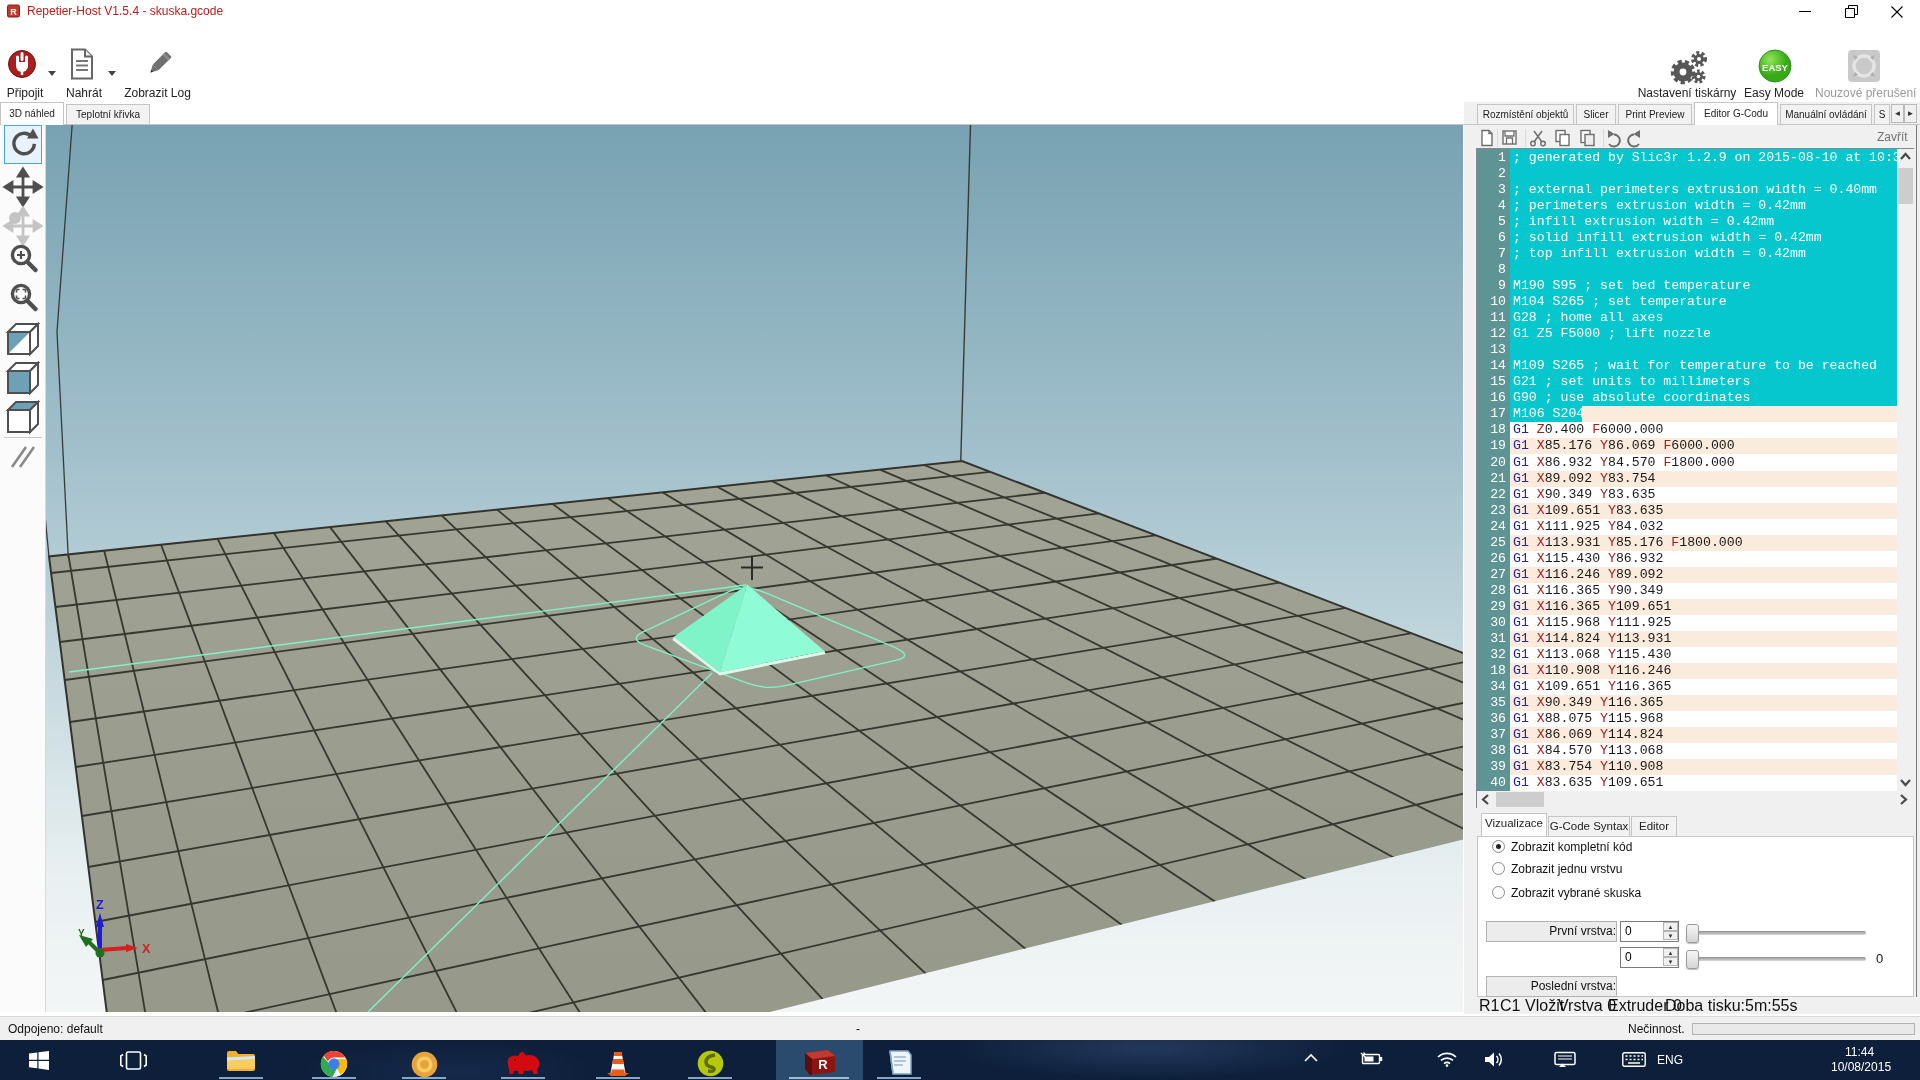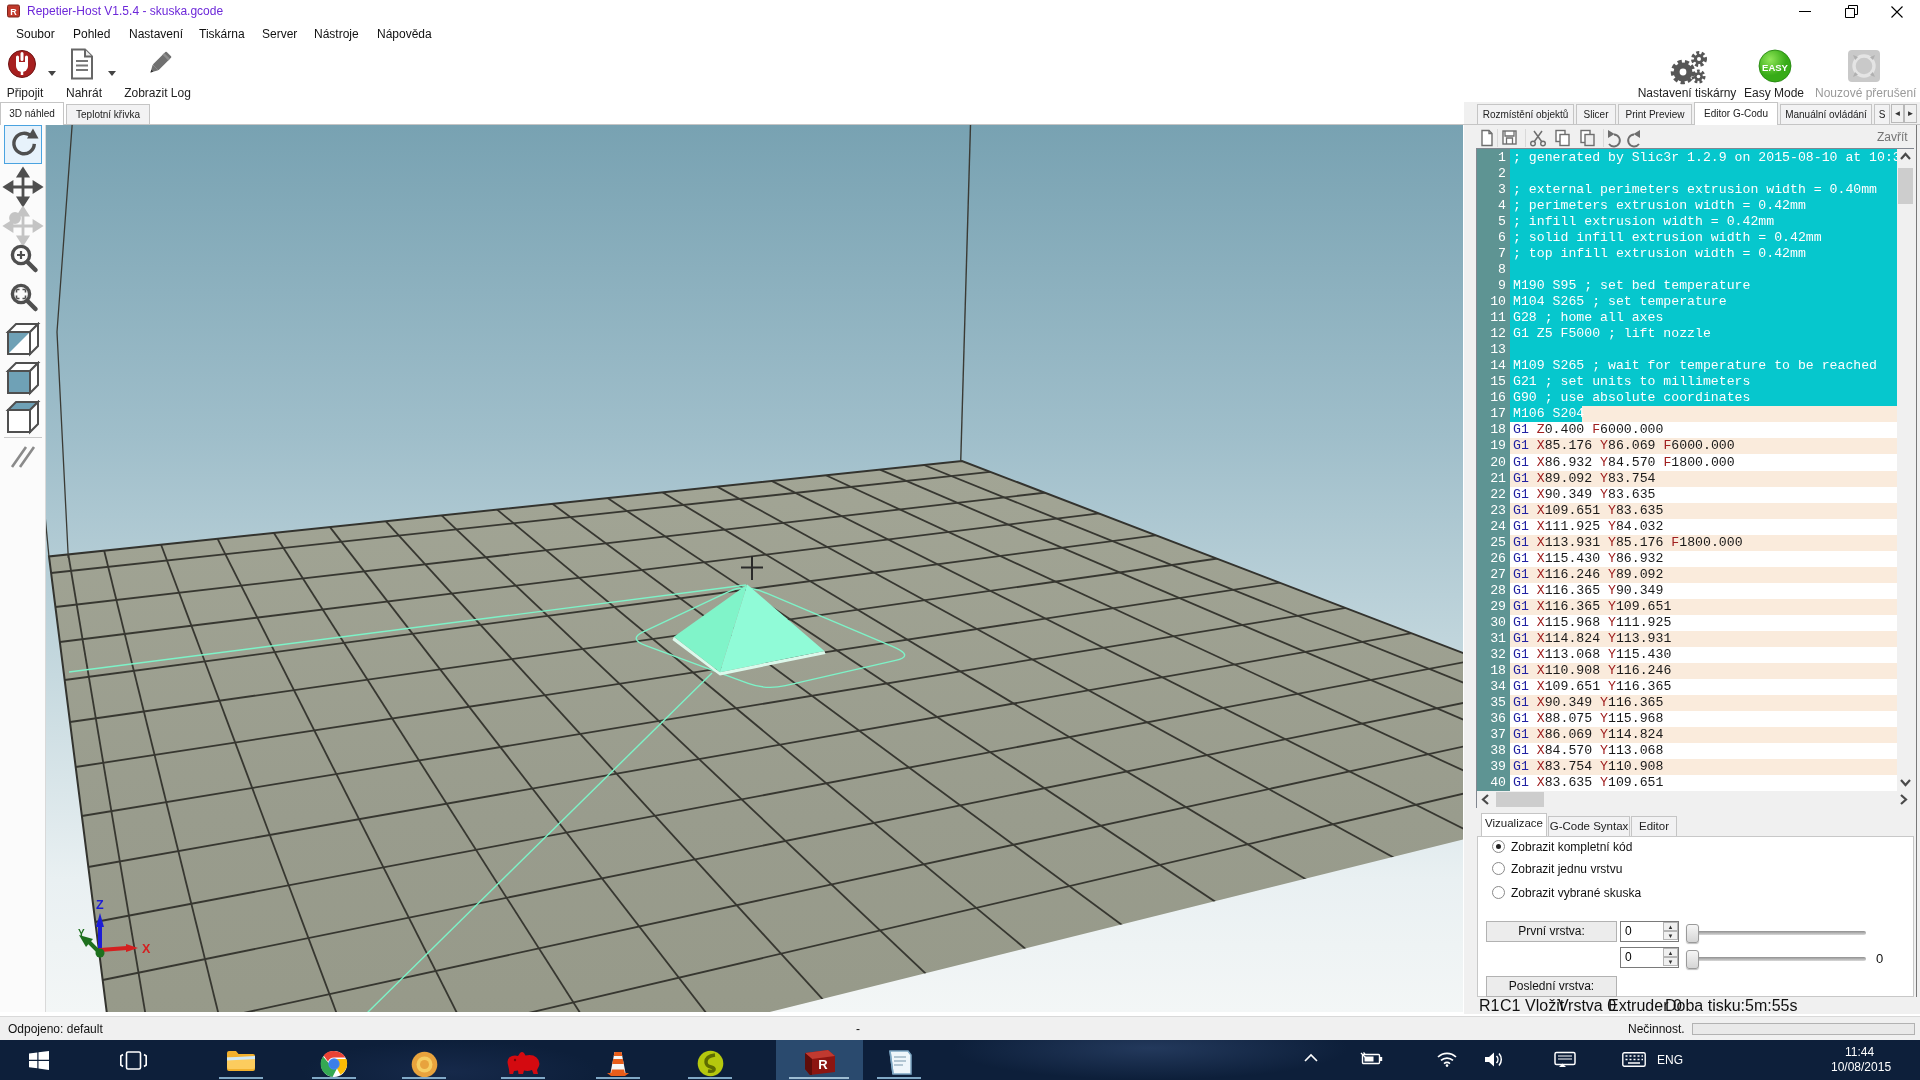--- a/index.html
+++ b/index.html
@@ -1,20 +1,20 @@
 <!DOCTYPE html>
 <html><head><meta charset="utf-8"><style>
 *{margin:0;padding:0;box-sizing:border-box}
 html,body{width:1920px;height:1080px;overflow:hidden;font-family:"Liberation Sans",sans-serif;background:#fff}
 .abs{position:absolute}
 #app{position:relative;width:1920px;height:1080px}
 
 #titlebar{position:absolute;left:0;top:0;width:1920px;height:23px;background:#fff}
 #title-ic{position:absolute;left:7px;top:4px;width:14px;height:14px}
-#title-tx{position:absolute;left:27px;top:4px;font-size:12px;color:#6d28d9}
+#title-tx{position:absolute;left:27px;top:4px;font-size:12px;color:#b91c1c}
 .wbtn{position:absolute;top:0;height:23px;width:46px;color:#000}
 #menubar{position:absolute;left:0;top:23px;width:1920px;height:22px;background:#fff;font-size:12px;color:#111}
 #menubar span{position:absolute;top:4px}
 #toolbar{position:absolute;left:0;top:45px;width:1920px;height:57px;background:#fff}
 .tbcap{position:absolute;font-size:12px;color:#222;text-align:center;top:41px;white-space:nowrap}
 .tbcapg{color:#9a9a9a}
 
 #tabrow{position:absolute;left:0;top:102px;width:1920px;height:22px;background:#fff}
 .tab{position:absolute;top:2px;height:20px;border:1px solid #c5c5c5;background:#f2f2f3;font-size:10px;color:#222;text-align:center;line-height:19px;border-bottom:none;white-space:nowrap;overflow:hidden}
 .tab.act{top:0;height:23px;background:#fff;z-index:3;line-height:22px}
@@ -34,21 +34,21 @@
 
 .sbar{position:absolute;background:#f0f0f0}
 .sthumb{position:absolute;background:#cdcdcd}
 
 .btab{position:absolute;height:20px;border:1px solid #c5c5c5;border-bottom:none;background:#f2f2f3;font-size:11.5px;text-align:center;line-height:19px;color:#222;white-space:nowrap;overflow:hidden}
 .btab.act{background:#fff;height:23px;z-index:3}
 #bbox{position:absolute;left:1477px;top:836px;width:437px;height:161px;background:#fff;border:1px solid #c8c8c8}
 .radio{position:absolute;width:13px;height:13px;border:1px solid #8a8a8a;border-radius:50%;background:#fff}
 .radio.on:after{content:"";position:absolute;left:3px;top:3px;width:5px;height:5px;border-radius:50%;background:#222}
 .rlab{position:absolute;font-size:12px;color:#111;white-space:nowrap}
-.pbtn{position:absolute;width:131px;height:21px;background:#ececec;border:1px solid #b2b2b2;font-size:12px;text-align:center;line-height:19px;color:#111}
+.pbtn{position:absolute;width:131px;height:21px;background:#ececec;border:1px solid #b2b2b2;font-size:12px;text-align:right;line-height:19px;color:#111}
 .spin{position:absolute;width:59px;height:21px;background:#fff;border:1px solid #7a7a7a;font-size:12px;line-height:19px;padding-left:4px;color:#000}
 .spbtn{position:absolute;right:1px;width:15px;height:9px;background:#f0f0f0;border:1px solid #b5b5b5;font-size:6px;text-align:center;line-height:8px;color:#333}
 .strack{position:absolute;height:4px;background:linear-gradient(#8f8f8f,#d9d9d9);border-radius:2px}
 .shandle{position:absolute;width:13px;height:19px;background:linear-gradient(#f6f6f6,#d5d5d5);border:1px solid #9a9a9a;border-radius:3px;box-shadow:0 1px 1px rgba(0,0,0,.25)}
 
 #stat1{position:absolute;left:1464px;top:997px;width:456px;height:17px;background:#f0f0f0;font-size:16px;color:#111}
 #statusbar{position:absolute;left:0;top:1016px;width:1920px;height:24px;background:#f0f0f0;border-top:1px solid #d9d9d9;font-size:12px;color:#111}
 
 #taskbar{position:absolute;left:0;top:1040px;width:1920px;height:40px;background:#0d1f3a;overflow:hidden}
 .tbl{position:absolute;top:37px;height:2px;background:#8fbbdd;opacity:.8}
@@ -65,29 +65,20 @@
 <svg class="wbtn" style="left:1782px" viewBox="0 0 46 23">
         <path d="M17 11.5 h12" stroke="#000" stroke-width="1"></path>
       </svg>
 <svg class="wbtn" style="left:1828px" viewBox="0 0 46 23">
         <path d="M17.5 8.5 h9 v9 h-9 z M20.5 8.5 v-3 h9 v9 h-3" stroke="#000" stroke-width="1" fill="none"></path>
       </svg>
 <svg class="wbtn" style="left:1874px" viewBox="0 0 46 23">
         <path d="M17.5 6.5 l11 11 M28.5 6.5 l-11 11" stroke="#000" stroke-width="1.1"></path>
       </svg>
 </div>
-<div id="menubar">
-      <span style="left:16px">Soubor</span>
-      <span style="left:73px">Pohled</span>
-      <span style="left:129px">Nastavení</span>
-      <span style="left:199px">Tiskárna</span>
-      <span style="left:262px">Server</span>
-      <span style="left:314px">Nástroje</span>
-      <span style="left:377px">Nápověda</span>
-    </div>
 <div id="toolbar">
 <svg class="abs" style="left:8px;top:3px" width="30" height="32" viewBox="0 0 30 32">
 <circle cx="14" cy="16" r="13.5" fill="#a71f1f"></circle>
         <circle cx="14" cy="16" r="13.5" fill="none" stroke="#6d1414" stroke-width="1"></circle>
 <path d="M14 5.5 v6 M9.5 9 v5.5 M18.5 9 v5.5" stroke="#fff" stroke-width="3" stroke-linecap="round"></path>
 <path d="M8 14 h12 v4 a6 6 0 0 1 -12 0 z" fill="#fff"></path>
         <path d="M14 23 v4" stroke="#fff" stroke-width="2.5"></path>
       </svg>
 <svg class="abs" style="left:48px;top:26px" width="9" height="6">
         <polygon points="0,0 8,0 4,5" fill="#444"></polygon>

